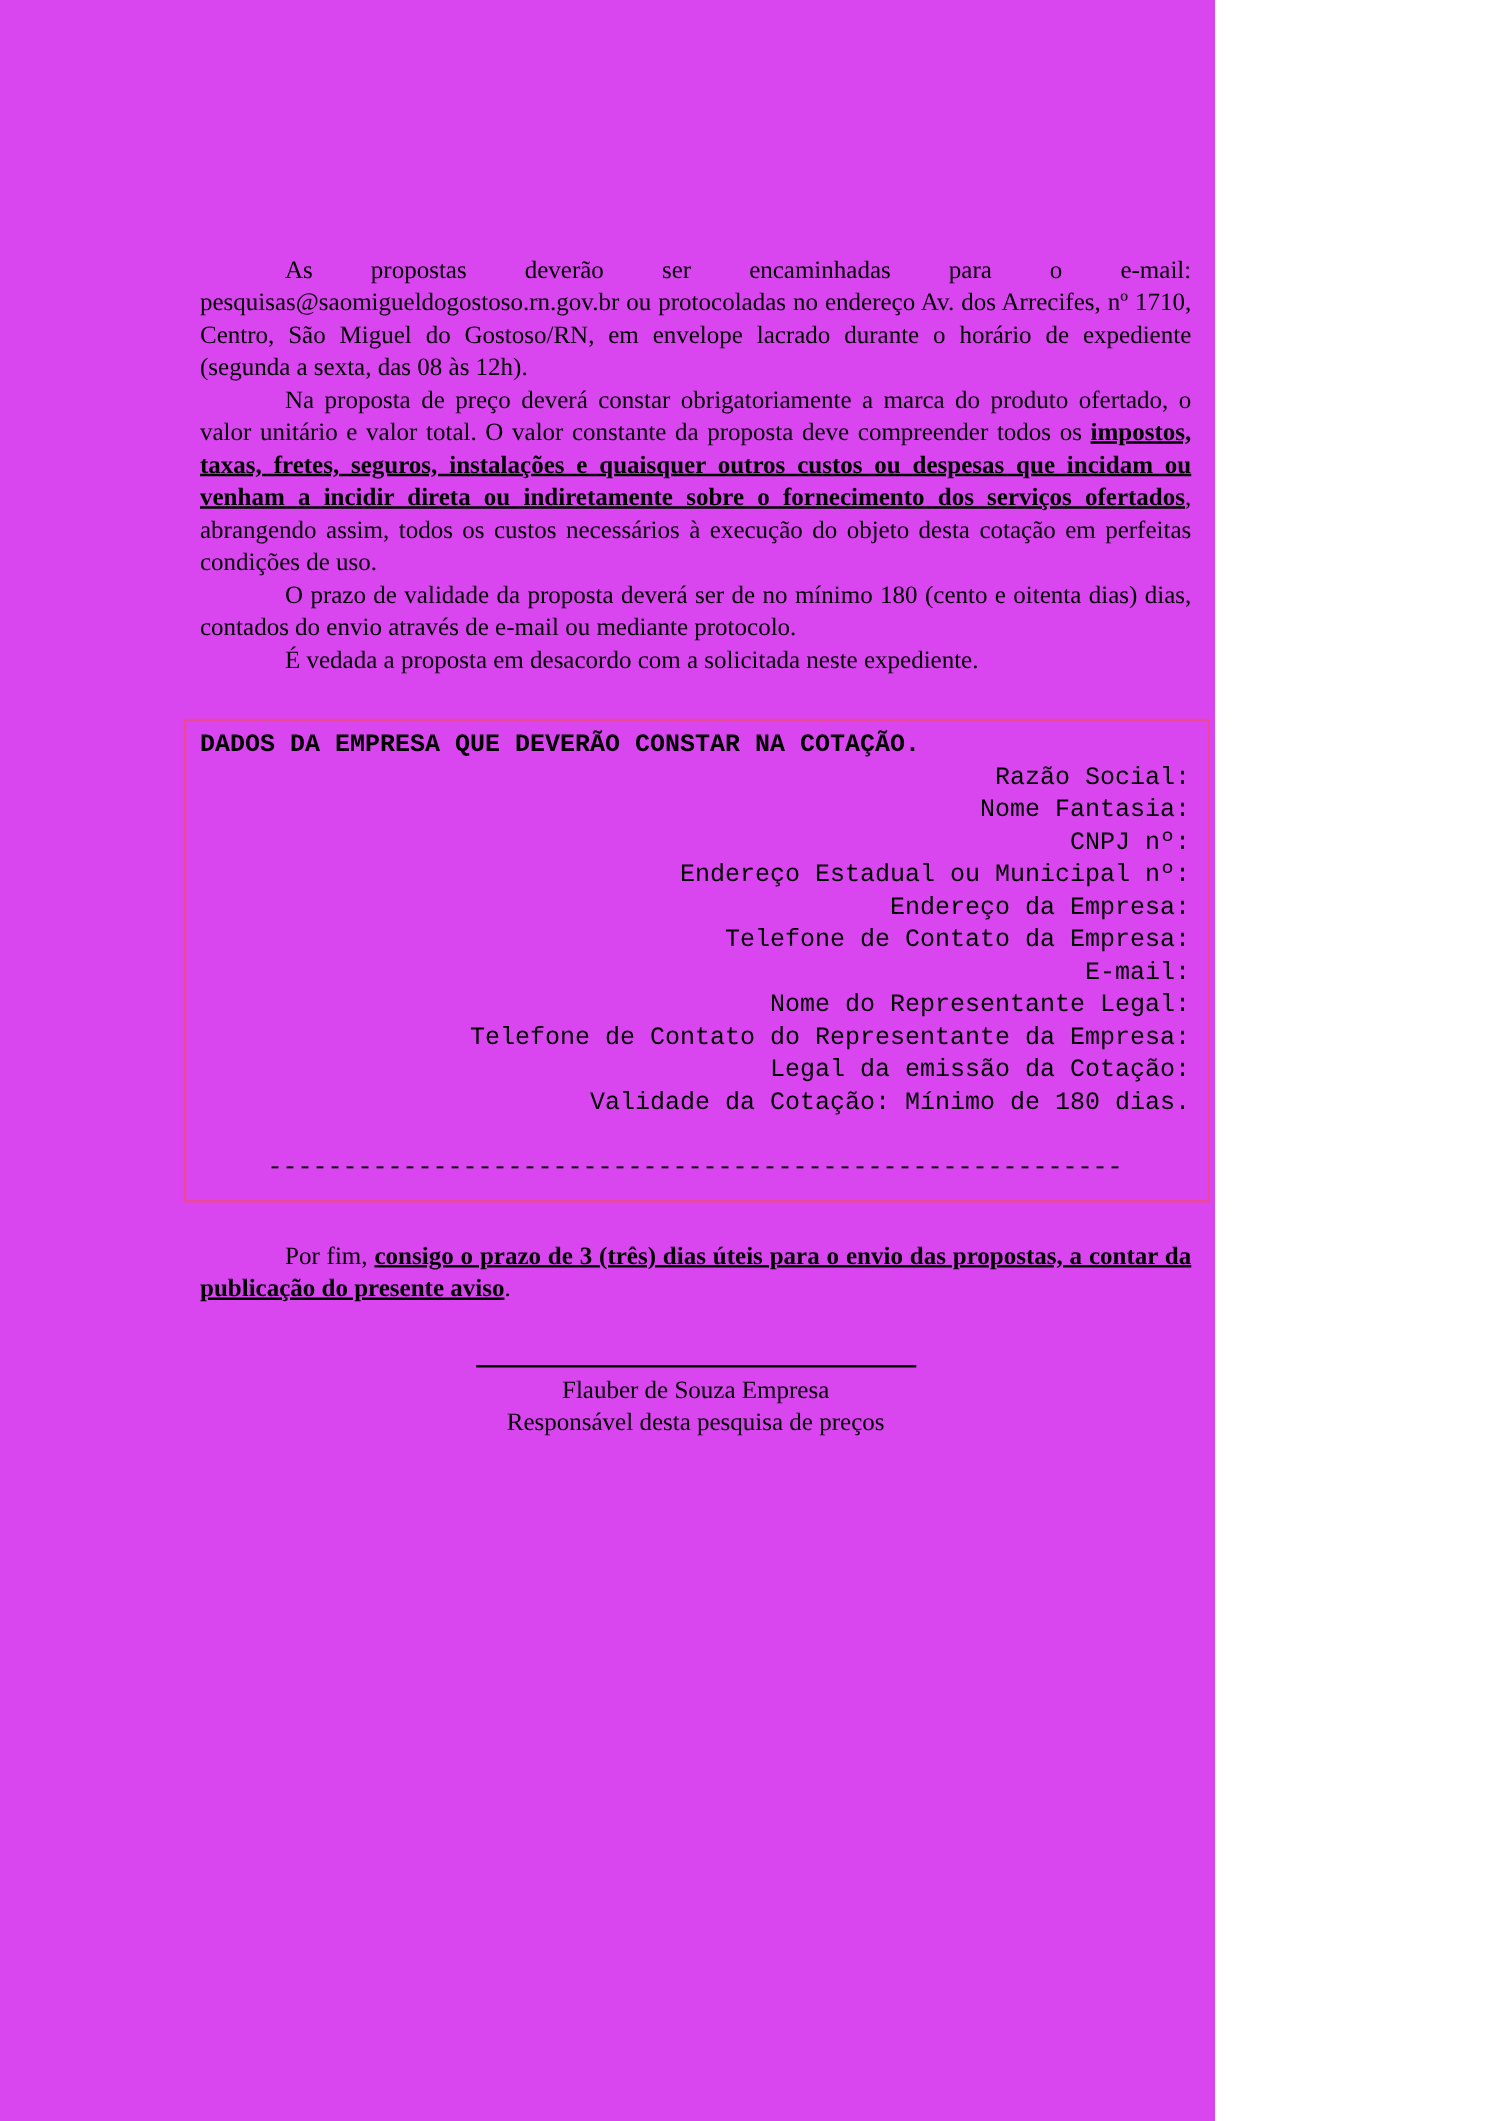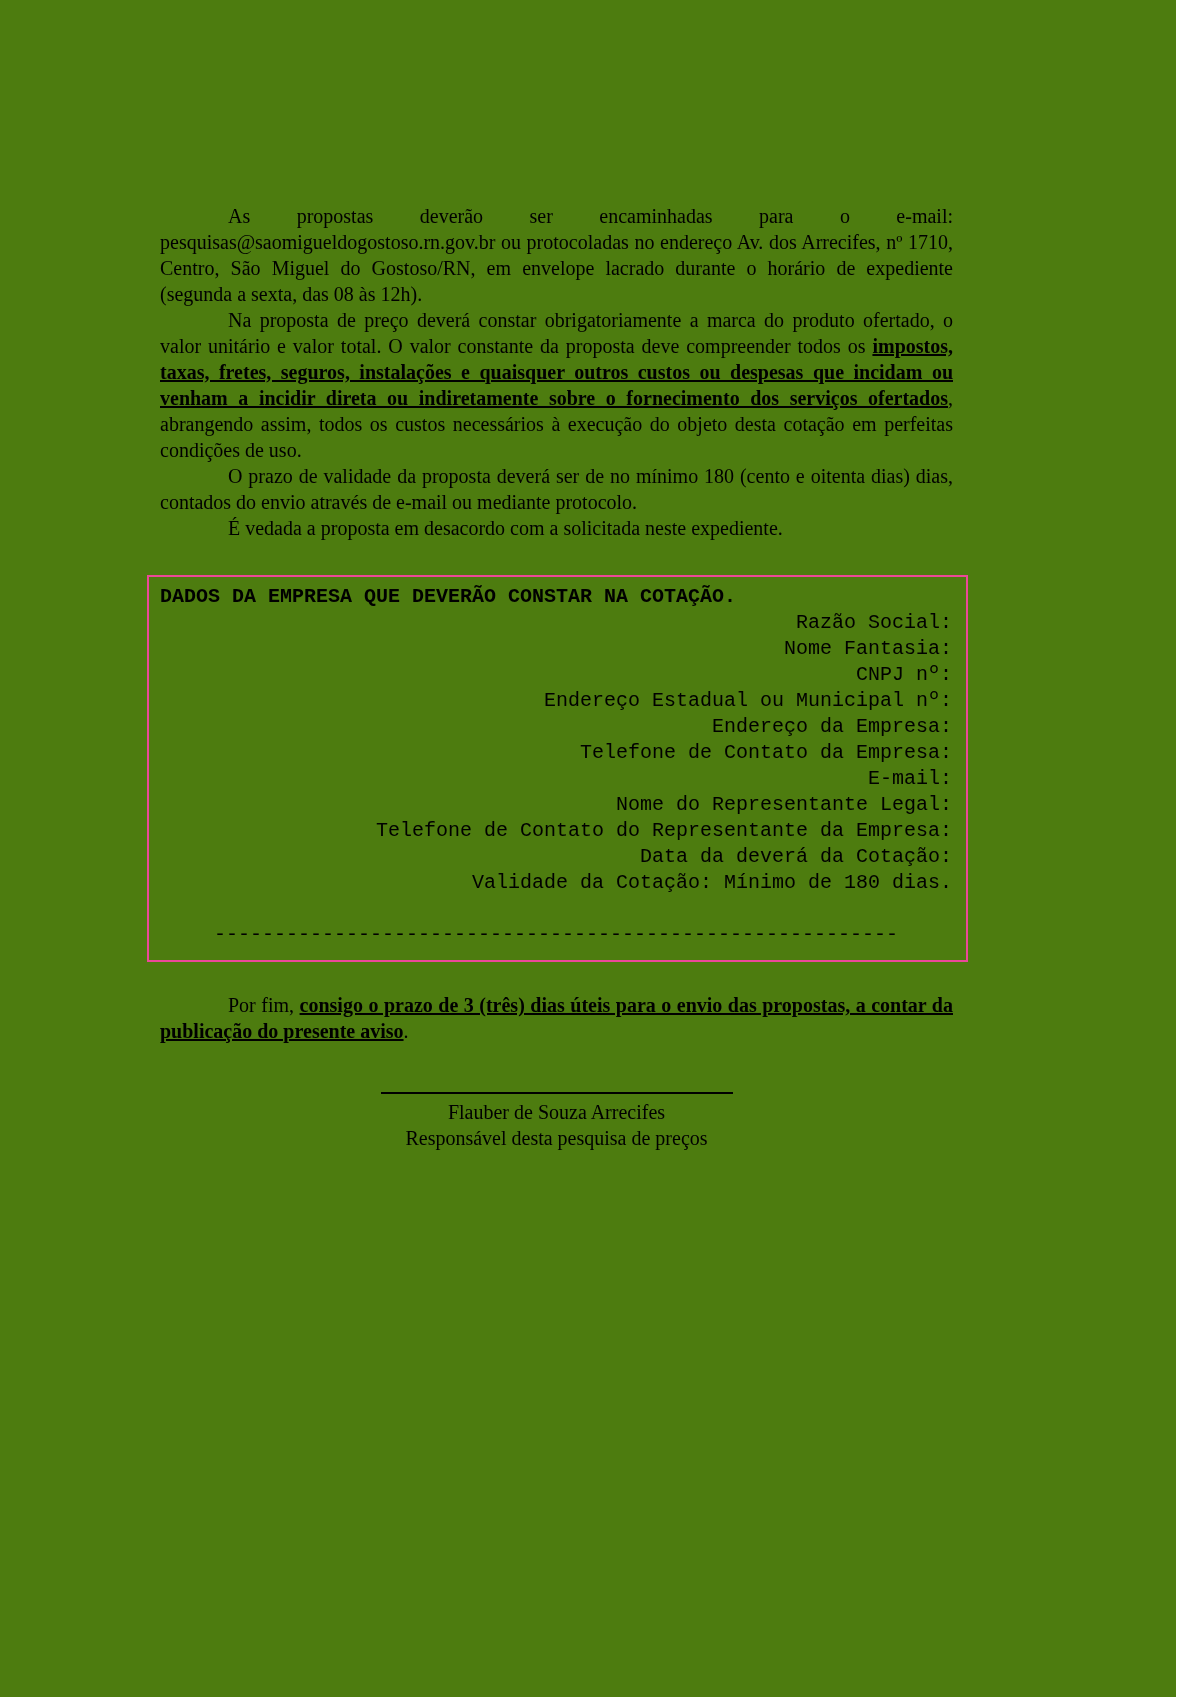--- a/index.html
+++ b/index.html
@@ -6,24 +6,24 @@
   html, body { margin: 0; padding: 0; }
   body {
     width: 1200px;
     height: 1697px;
     background: #ffffff;
     font-family: "Liberation Serif", "DejaVu Serif", serif;
     color: #000000;
   }
   .page {
     position: relative;
-    width: 1176px;
+    width: 972px;
     height: 1697px;
     overflow: hidden;
-    background: #4d7c0f;
+    background: #d946ef;
   }
   .content {
     position: absolute;
     left: 160px;
     top: 203px;
     width: 793px;
     font-size: 20px;
     line-height: 26px;
   }
   .para {
@@ -99,29 +99,29 @@
       <div class="box-title">DADOS DA EMPRESA QUE DEVERÃO CONSTAR NA COTAÇÃO.</div>
       <div class="field-line">Razão Social:</div>
       <div class="field-line">Nome Fantasia:</div>
       <div class="field-line">CNPJ nº:</div>
       <div class="field-line">Endereço Estadual ou Municipal nº:</div>
       <div class="field-line">Endereço da Empresa:</div>
       <div class="field-line">Telefone de Contato da Empresa:</div>
       <div class="field-line">E-mail:</div>
       <div class="field-line">Nome do Representante Legal:</div>
       <div class="field-line">Telefone de Contato do Representante da Empresa:</div>
-      <div class="field-line">Data da deverá da Cotação:</div>
+      <div class="field-line">Legal da emissão da Cotação:</div>
       <div class="field-line">Validade da Cotação: Mínimo de 180 dias.</div>
       <div class="dash-line">---------------------------------------------------------</div>
     </div>
 
     <p class="para closing">
       <span>Por fim, </span><span class="bu">consigo o prazo de 3 (três) dias úteis para o envio das propostas, a contar da publicação do presente aviso</span><span>.</span>
     </p>
 
     <div class="signature-block">
       <div class="sig-rule"></div>
-      <div class="sig-name">Flauber de Souza Arrecifes</div>
+      <div class="sig-name">Flauber de Souza Empresa</div>
       <div class="sig-role">Responsável desta pesquisa de preços</div>
     </div>
 
   </div>
 </div>
 
 </body></html>

